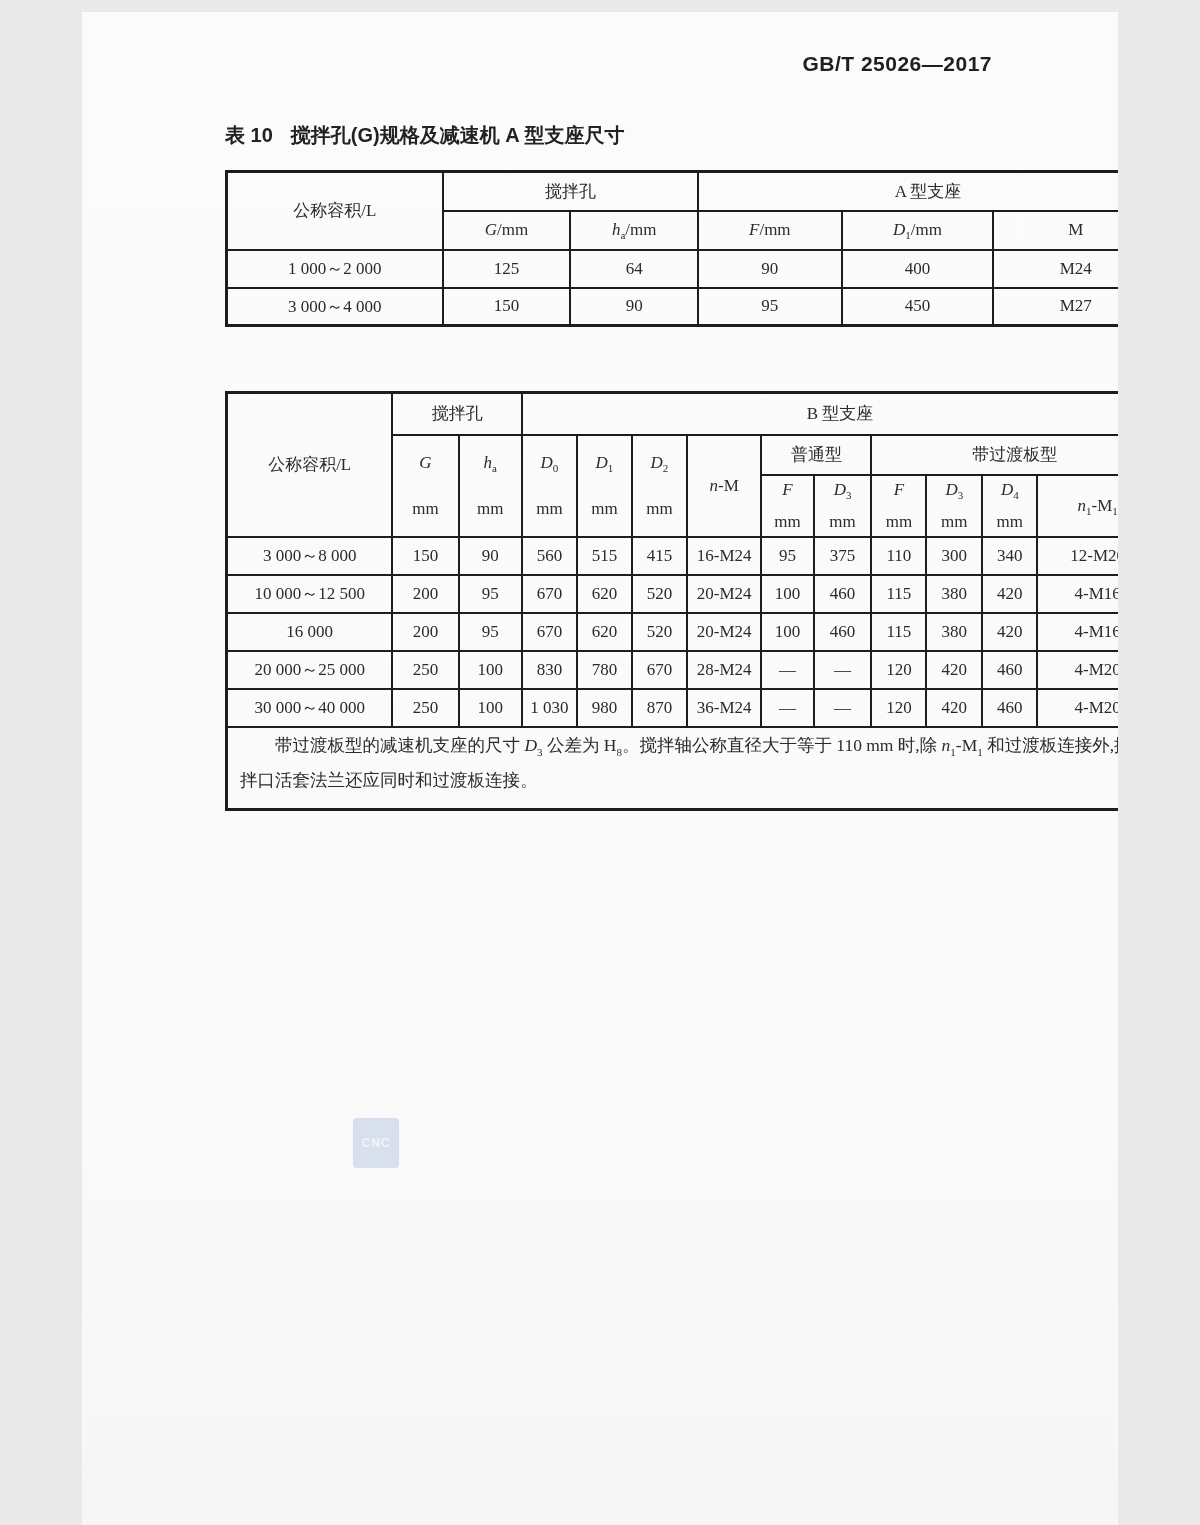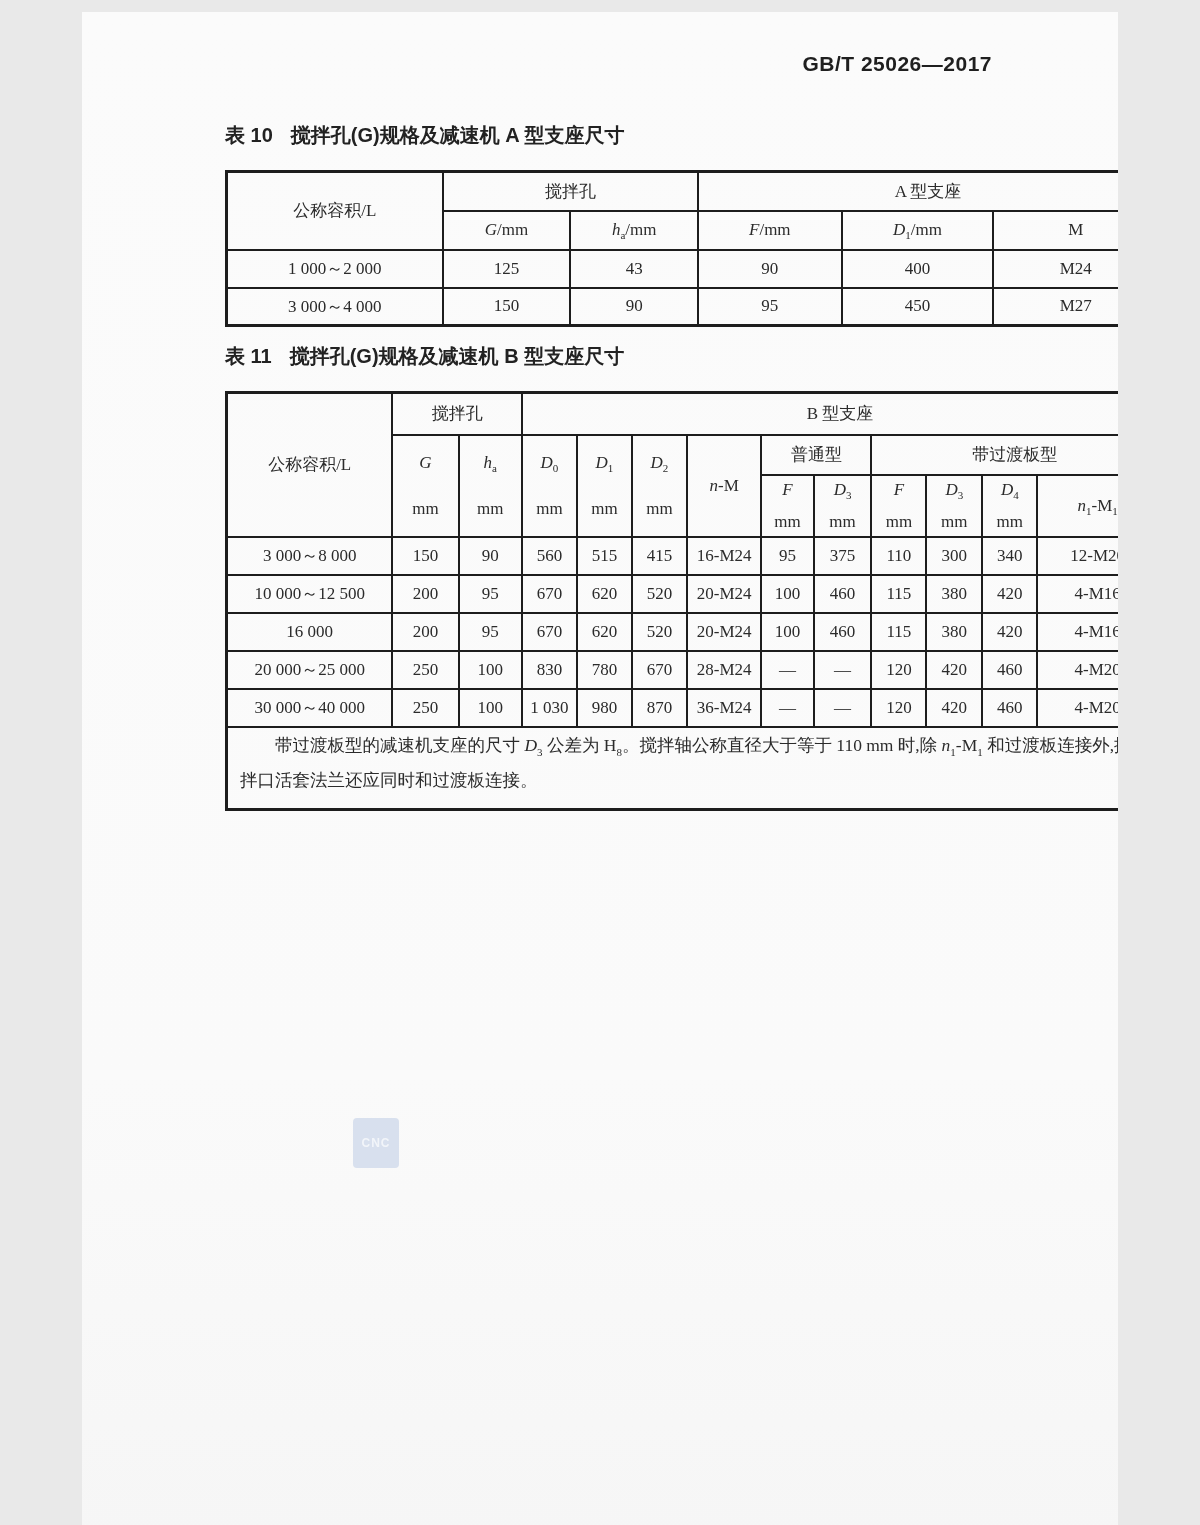--- a/index.html
+++ b/index.html
@@ -135,39 +135,36 @@
         <th><span class="sym-line"><i>h</i><sub>a</sub><span class="tail">/mm</span></span></th>
         <th><span class="sym-line"><i>F</i><span class="tail">/mm</span></span></th>
         <th><span class="sym-line"><i>D</i><sub>1</sub><span class="tail">/mm</span></span></th>
         <th><span class="sym-line"><span class="tail">M</span></span></th>
       </tr>
     </thead>
     <tbody>
         <tr>
           <td>1 000～2 000</td>
           <td>125</td>
-          <td>43</td>
+          <td>64</td>
           <td>90</td>
           <td>400</td>
           <td>M24</td>
         </tr>
         <tr>
           <td>3 000～4 000</td>
           <td>150</td>
           <td>90</td>
           <td>95</td>
           <td>450</td>
           <td>M27</td>
         </tr>
       </tbody>
   </table>
 
-  <div class="tbl-caption" id="caption11">
-    <span class="cap-label">表 11</span><span>搅拌孔(G)规格及减速机 B 型支座尺寸</span>
-  </div>
 
   <table class="std-table" id="t11">
     <colgroup>
       <col style="width:17.8%">
         <col style="width:7.1%">
         <col style="width:6.8%">
       <col style="width:5.9%">
         <col style="width:5.9%">
         <col style="width:5.9%">
       <col style="width:8.0%">

